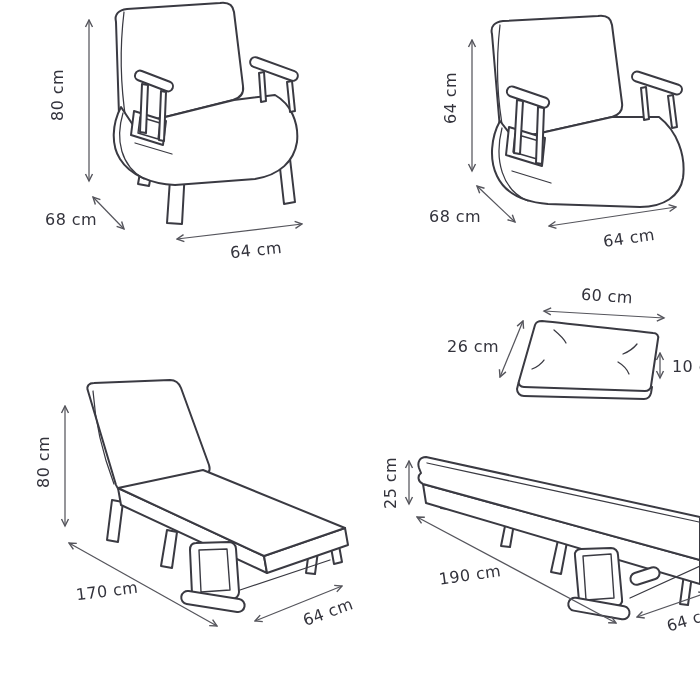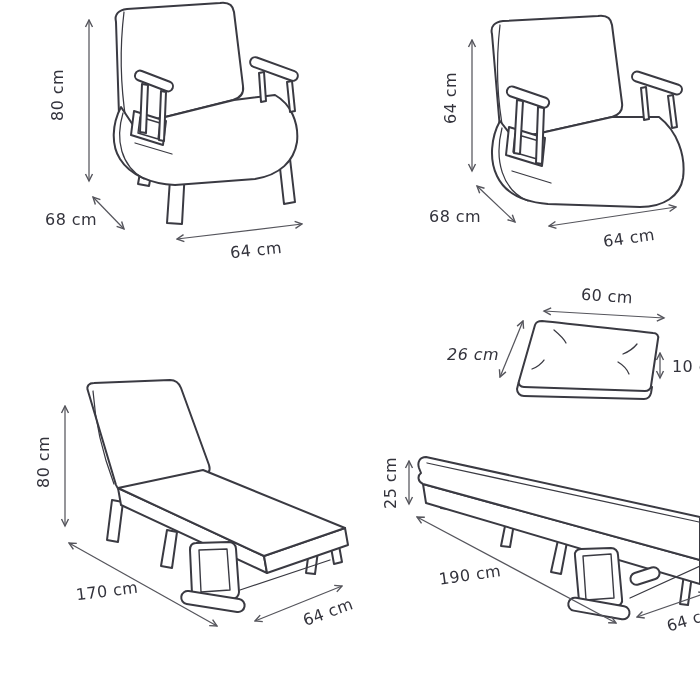--- a/index.html
+++ b/index.html
@@ -127,21 +127,21 @@
 
   <div class="dim r90" style="left:57px;top:95px;">80 cm</div>
   <div class="dim" style="left:71px;top:219px;">68 cm</div>
   <div class="dim" style="left:256px;top:250px;transform:translate(-50%,-50%) rotate(-6deg);">64 cm</div>
 
   <div class="dim r90" style="left:450px;top:98px;">64 cm</div>
   <div class="dim" style="left:455px;top:216px;">68 cm</div>
   <div class="dim" style="left:629px;top:238px;transform:translate(-50%,-50%) rotate(-8deg);">64 cm</div>
 
   <div class="dim" style="left:607px;top:296px;transform:translate(-50%,-50%) rotate(4deg);">60 cm</div>
-  <div class="dim" style="left:473px;top:354px;font-style:italic;">26 cm</div>
+  <div class="dim" style="left:473px;top:346px;">26 cm</div>
   <div class="dim edge" style="left:672px;top:366px;">10 cm</div>
 
   <div class="dim r90" style="left:43px;top:462px;">80 cm</div>
   <div class="dim" style="left:107px;top:591px;transform:translate(-50%,-50%) rotate(-7deg);">170 cm</div>
   <div class="dim" style="left:328px;top:612px;transform:translate(-50%,-50%) rotate(-20deg);">64 cm</div>
 
   <div class="dim r90" style="left:390px;top:483px;">25 cm</div>
   <div class="dim" style="left:470px;top:575px;transform:translate(-50%,-50%) rotate(-8deg);">190 cm</div>
   <div class="dim edge" style="left:666px;top:619px;transform:translate(0,-50%) rotate(-17deg);">64 cm</div>
 

